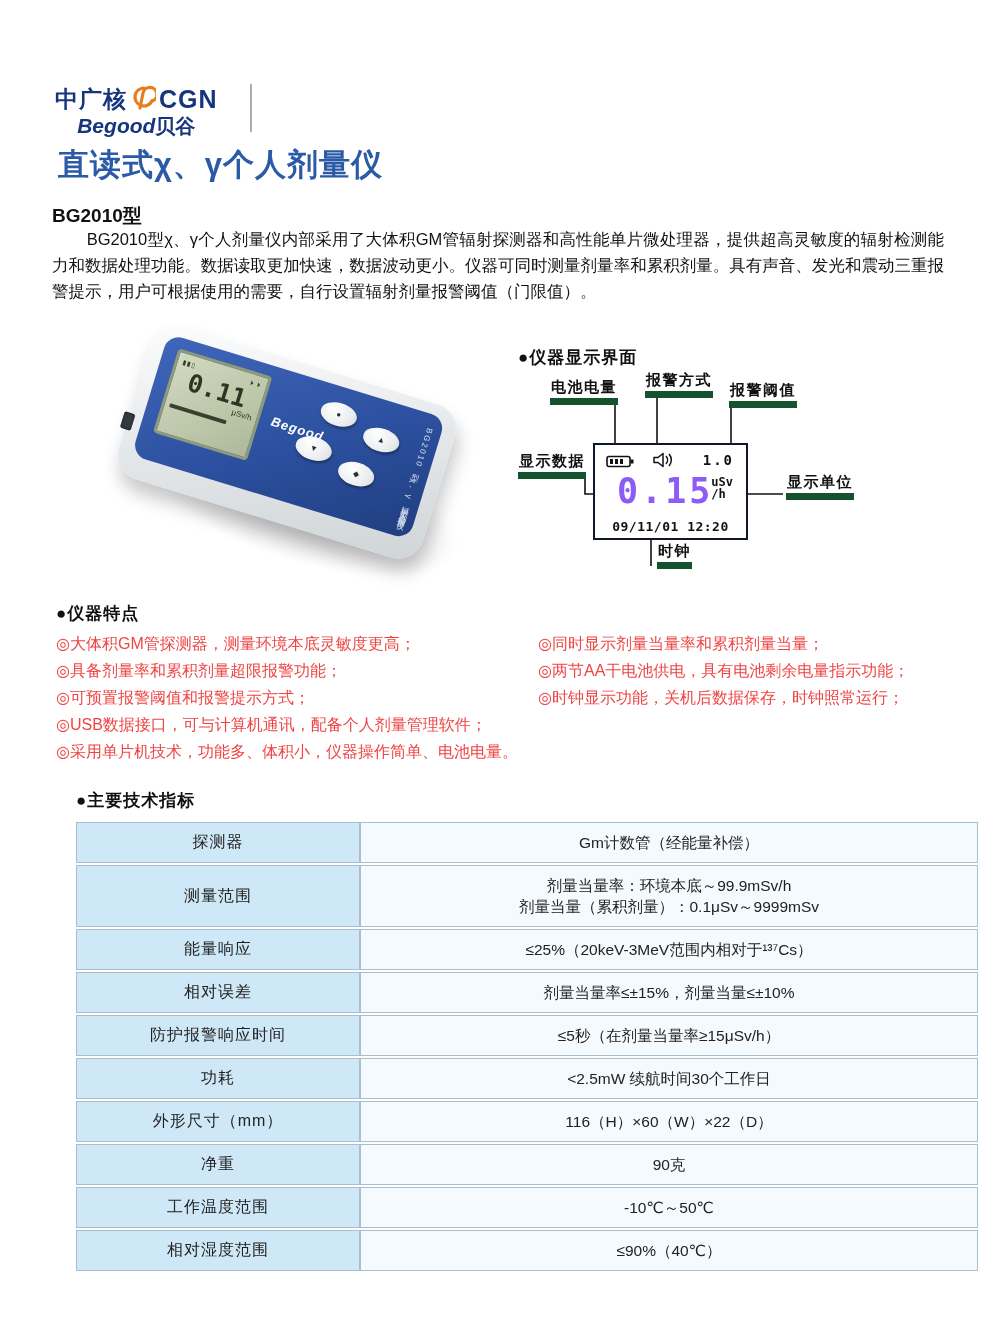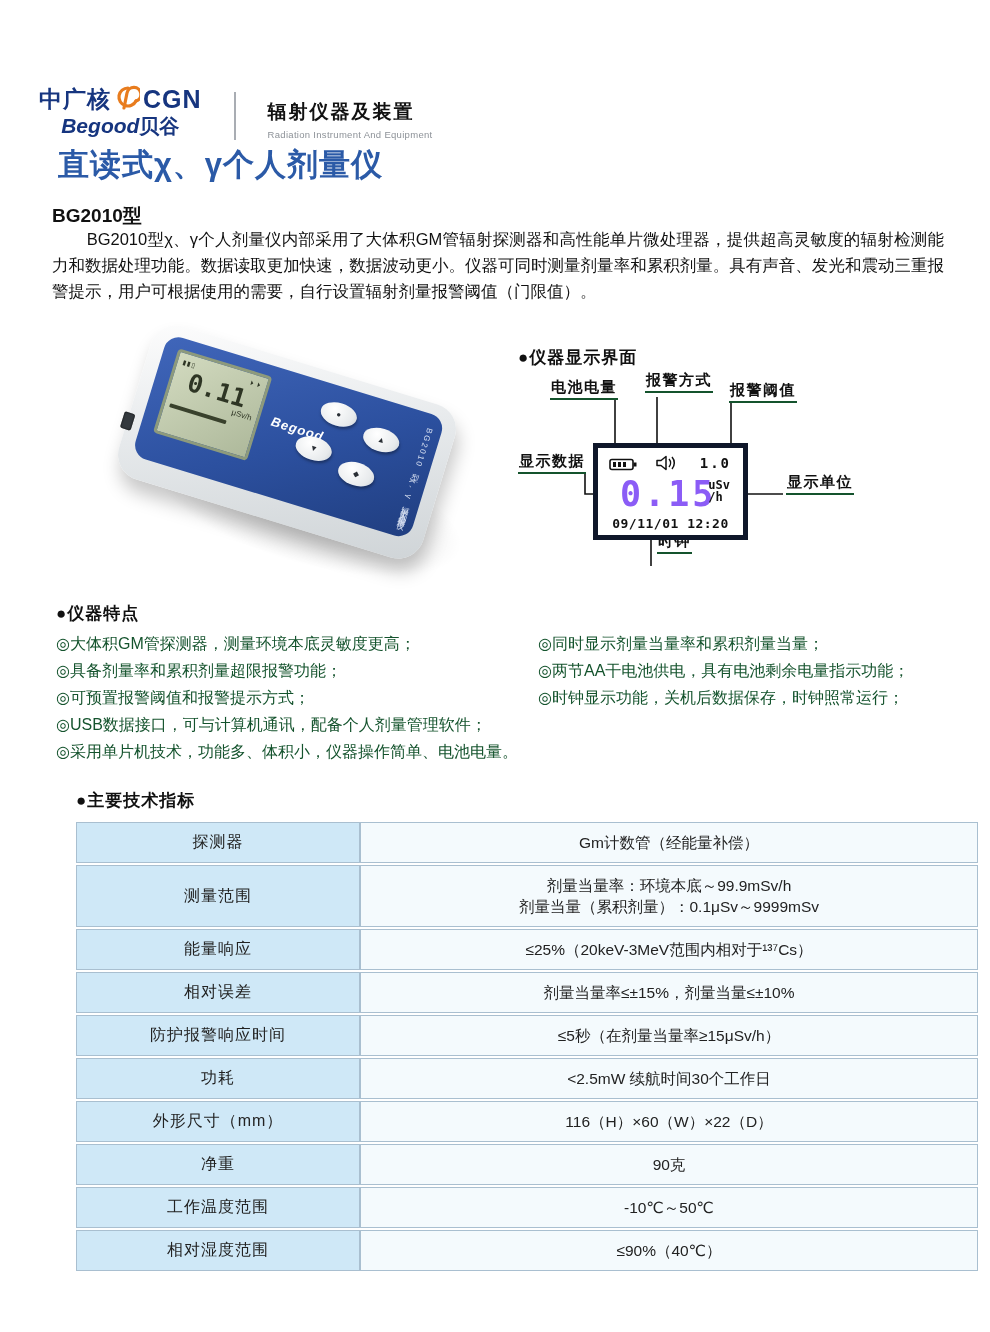--- a/index.html
+++ b/index.html
@@ -3,21 +3,21 @@
 <meta charset="utf-8">
 <style>
   html,body { margin:0; padding:0; background:#ffffff; }
   .page {
     position:relative; width:990px; height:1332px; margin:0 auto;
     background:#ffffff; overflow:hidden; color:#1a1a1a;
     font-family:"Liberation Sans","DejaVu Sans",sans-serif;
   }
 
   
-  .header { position:absolute; left:39px; top:84px; display:flex; align-items:flex-end; gap:32px; }
+  .header { position:absolute; left:55px; top:84px; display:flex; align-items:flex-start; gap:32px; }
   .logo-block { text-align:center; }
   .logo-line1 { display:flex; align-items:center; gap:2px; }
   .logo-cn { font-size:23px; font-weight:bold; color:#16357f; letter-spacing:1px; }
   .logo-en { font-size:25px; font-weight:bold; color:#16357f; letter-spacing:1px; }
   .logo-line2 { margin-top:-2px; }
   .logo-begood { font-size:21px; font-weight:bold; font-style:italic; color:#16357f; }
   .logo-sub-cn { font-size:20px; font-weight:bold; color:#16357f; }
   .header-divider { width:2px; height:48px; background:#a9adb3; }
   .dept-cn { font-size:19px; font-weight:bold; color:#111; letter-spacing:2px; }
   .dept-en { font-size:9.5px; color:#8d9298; margin-top:4px; letter-spacing:0.3px; }
@@ -49,33 +49,33 @@
     box-shadow:1px 2px 3px rgba(0,0,0,0.35); display:flex; align-items:center; justify-content:center;
     font-size:8px; color:#2a2f35; }
   .device-sidetext { position:absolute; right:8px; top:14px; height:100px; color:#dfe7f6; font-size:8px;
     writing-mode:vertical-rl; letter-spacing:2px; line-height:10px; opacity:0.95; }
   .usb-nub { position:absolute; left:-5px; top:98px; width:11px; height:17px; background:#34393e; border-radius:2px; box-shadow:inset 0 0 2px #000; }
 
   
   .diagram { position:absolute; left:505px; top:342px; width:475px; height:245px; }
   .diagram-heading { position:absolute; left:13px; top:4px; font-size:17px; font-weight:bold; color:#111; letter-spacing:1px; }
   .leaders { position:absolute; left:0; top:0; }
-  .lcd-box { position:absolute; left:88px; top:101px; width:155px; height:97px; border:5px solid #0f172a; background:#fff; box-sizing:border-box; }
+  .lcd-box { position:absolute; left:88px; top:101px; width:155px; height:97px; border:2px solid #0f172a; background:#fff; box-sizing:border-box; }
   .lcd-top-battery { position:absolute; left:11px; top:9px; }
   .lcd-top-speaker { position:absolute; left:57px; top:7px; }
   .lcd-threshold { position:absolute; right:12px; top:7px; font-family:"DejaVu Sans Mono",monospace; font-size:14px; font-weight:bold; letter-spacing:2px; color:#111; }
   .lcd-value { position:absolute; left:22px; top:26px; font-family:"DejaVu Sans Mono",monospace; font-size:35px; font-weight:bold; letter-spacing:3px; color:#8b5cf6; }
   .lcd-units { position:absolute; right:13px; top:31px; font-family:"DejaVu Sans Mono",monospace; font-size:12px; font-weight:bold; line-height:12px; color:#111; }
   .lcd-datetime { position:absolute; left:0; right:0; bottom:4px; text-align:center; font-family:"DejaVu Sans Mono",monospace; font-size:13px; font-weight:bold; letter-spacing:0.5px; color:#111; }
-  .dlabel { position:absolute; font-size:15px; font-weight:bold; color:#111; border-bottom:2px solid #14532d; padding:0 1px 1px 1px; letter-spacing:1.5px; white-space:nowrap; }
+  .dlabel { position:absolute; font-size:15px; font-weight:bold; color:#111; border-bottom:7px solid #14532d; padding:0 1px 1px 1px; letter-spacing:1.5px; white-space:nowrap; }
 
   
   .features { position:absolute; left:56px; top:602px; width:905px; }
   .features-heading { font-size:17px; font-weight:bold; color:#111; letter-spacing:1px; margin-bottom:5px; }
-  .features-grid { display:grid; grid-template-columns:482px 1fr; font-size:16px; line-height:27px; color:#14532d; }
+  .features-grid { display:grid; grid-template-columns:482px 1fr; font-size:16px; line-height:27px; color:#ef4444; }
   .feature-item { white-space:nowrap; }
 
   
   .specs { position:absolute; left:56px; top:789px; width:875px;margin-left:20px; }
   .specs-heading { font-size:17px; font-weight:bold; color:#111; letter-spacing:1px; margin-bottom:8px; }
   table.spec-table { border-collapse:separate; border-spacing:0 2px; width:902px; table-layout:fixed; }
   .spec-table td { border:1px solid #a9bfd0; vertical-align:middle; }
   td.spec-label { width:270px; background:#cfe8f7; text-align:center; font-size:16px; color:#222; padding:9px 6px; letter-spacing:1px; }
   td.spec-value { background:#f4fafd; text-align:center; font-size:15.5px; color:#222; padding:9px 12px; white-space:pre-line; line-height:21px; }
 </style>
@@ -94,24 +94,20 @@
             <path d="M22 16 a7 7 0 1 0 -9 -8 l-3 15" fill="none" stroke="#e87c1e" stroke-width="3.2" stroke-linecap="round"></path>
           </svg>
         </span>
         <span class="logo-en">CGN</span>
       </div>
       <div class="logo-line2">
         <span class="logo-begood">Begood</span><span class="logo-sub-cn">贝谷</span>
       </div>
     </div>
     <div class="header-divider"></div>
-    <div>
-      <div class="dept-cn">辐射仪器及装置</div>
-      <div class="dept-en">Radiation Instrument And Equipment</div>
-    </div>
   </div>
 
   <div class="main-title">直读式χ、γ个人剂量仪</div>
   <div class="model">BG2010型</div>
   <div class="intro">BG2010型χ、γ个人剂量仪内部采用了大体积GM管辐射探测器和高性能单片微处理器，提供超高灵敏度的辐射检测能力和数据处理功能。数据读取更加快速，数据波动更小。仪器可同时测量剂量率和累积剂量。具有声音、发光和震动三重报警提示，用户可根据使用的需要，自行设置辐射剂量报警阈值（门限值）。</div>
 
   <div class="device-wrap">
     <div class="device-shadow"></div>
     <div class="device-body">
       <div class="usb-nub"></div>
@@ -157,21 +153,21 @@
         <line x1="232" y1="152" x2="278" y2="152"></line>
         <line x1="146" y1="198" x2="146" y2="224"></line>
       </g>
     </svg>
 
     <div class="dlabel" style="left:45px; top:36px;">电池电量</div>
     <div class="dlabel" style="left:140px; top:29px;">报警方式</div>
     <div class="dlabel" style="left:224px; top:39px;">报警阈值</div>
     <div class="dlabel" style="left:13px; top:110px;">显示数据</div>
     <div class="dlabel" style="left:281px; top:131px;">显示单位</div>
-    <div class="dlabel" style="left:152px; top:190px;">时钟</div>
+    <div class="dlabel" style="left:152px; top:200px;">时钟</div>
 
     <div class="lcd-box">
       <span class="lcd-top-battery">
         <svg width="28" height="13" viewBox="0 0 28 13">
           <rect x="1" y="1.5" width="23" height="10" rx="2" fill="none" stroke="#111" stroke-width="1.6"></rect>
           <rect x="24.5" y="4.5" width="3" height="4" fill="#111"></rect>
           <rect x="4" y="4" width="3" height="5" fill="#111"></rect>
           <rect x="9" y="4" width="3" height="5" fill="#111"></rect>
           <rect x="14" y="4" width="3" height="5" fill="#111"></rect>
         </svg>

